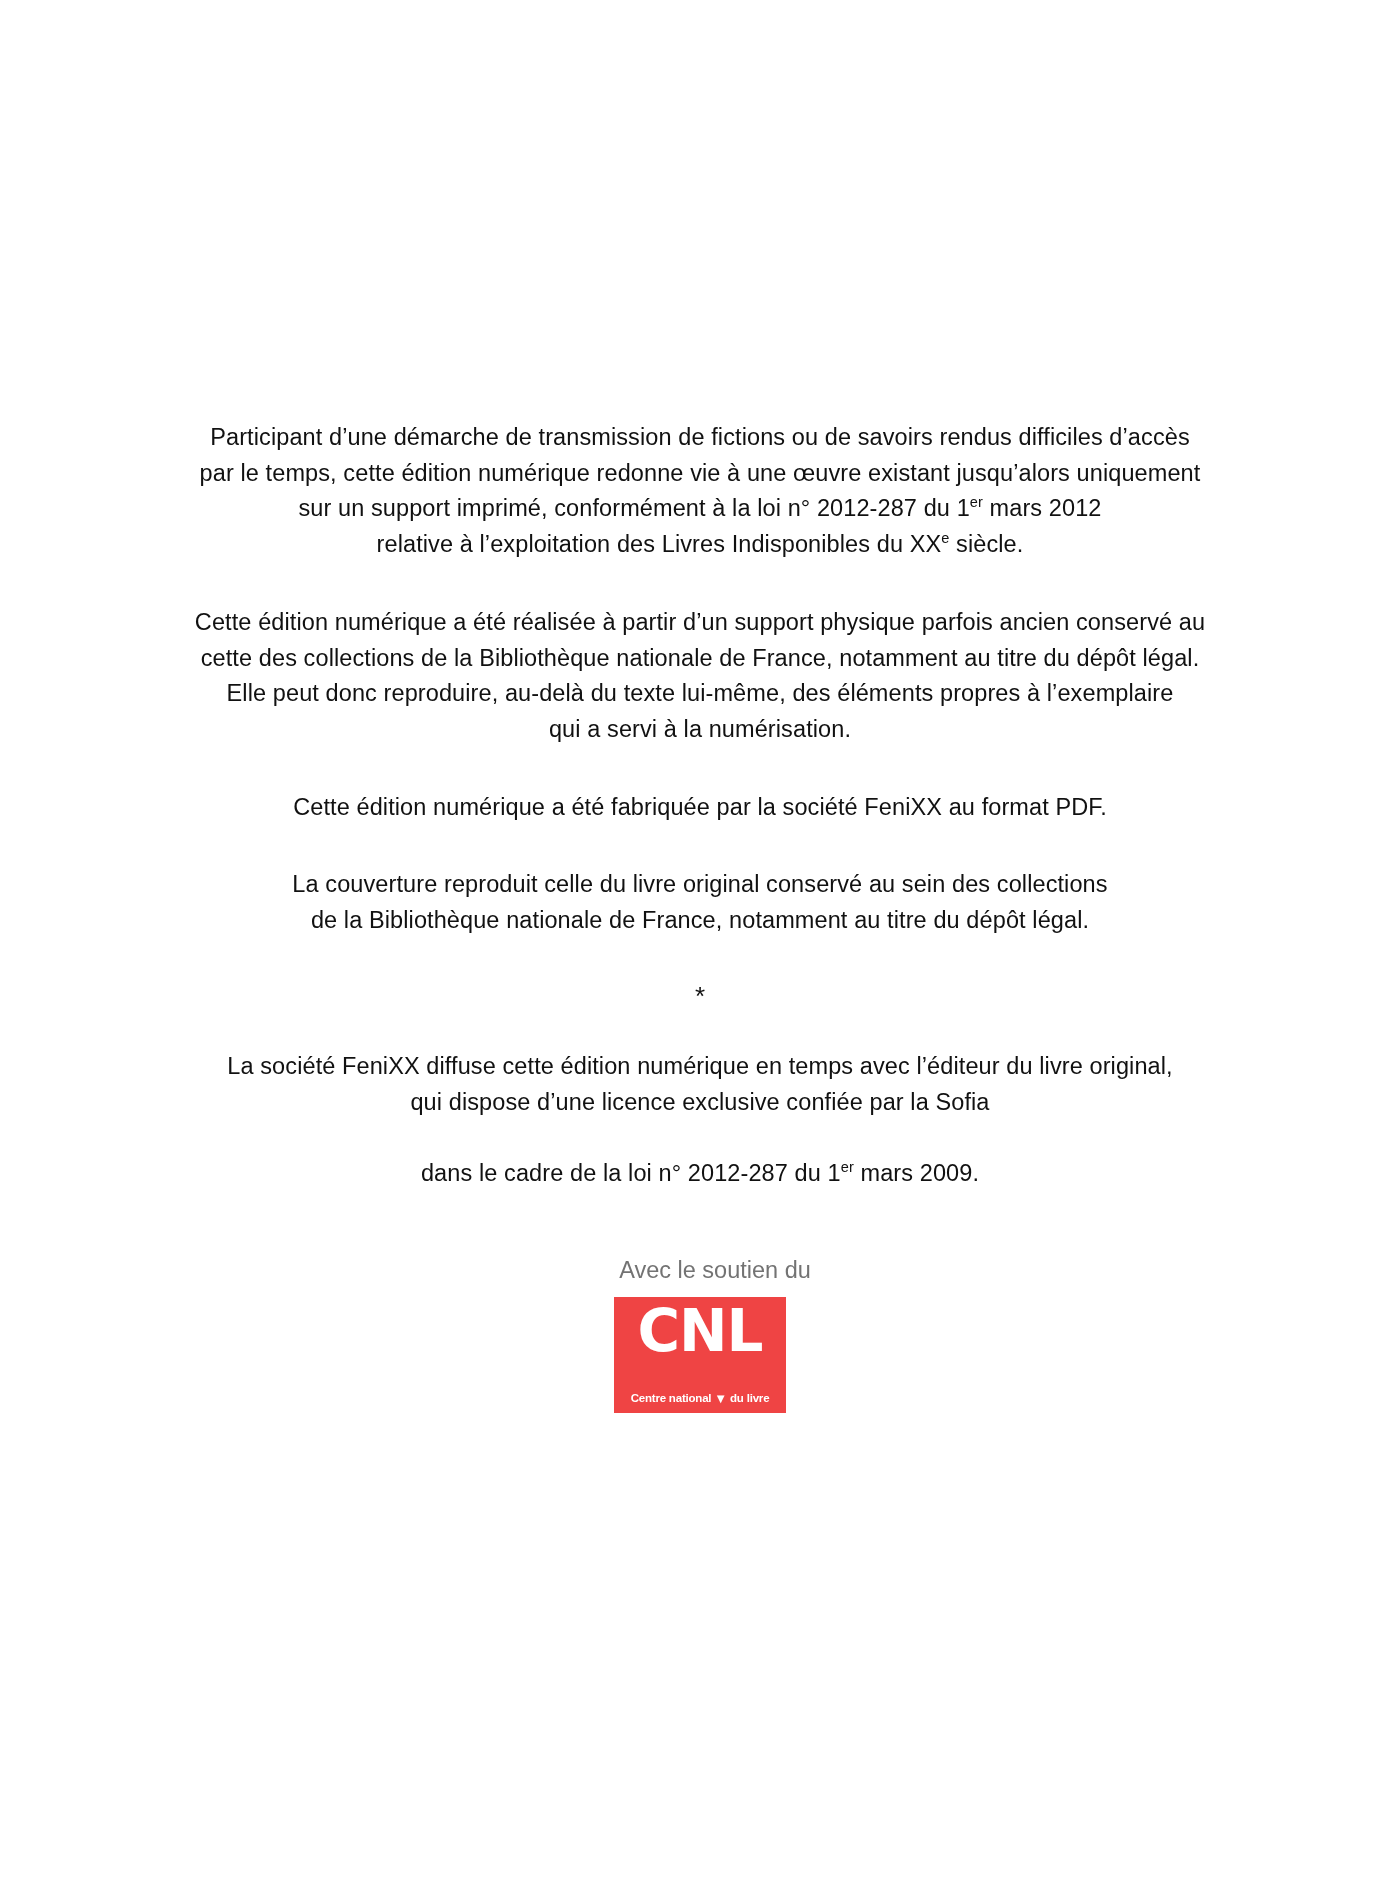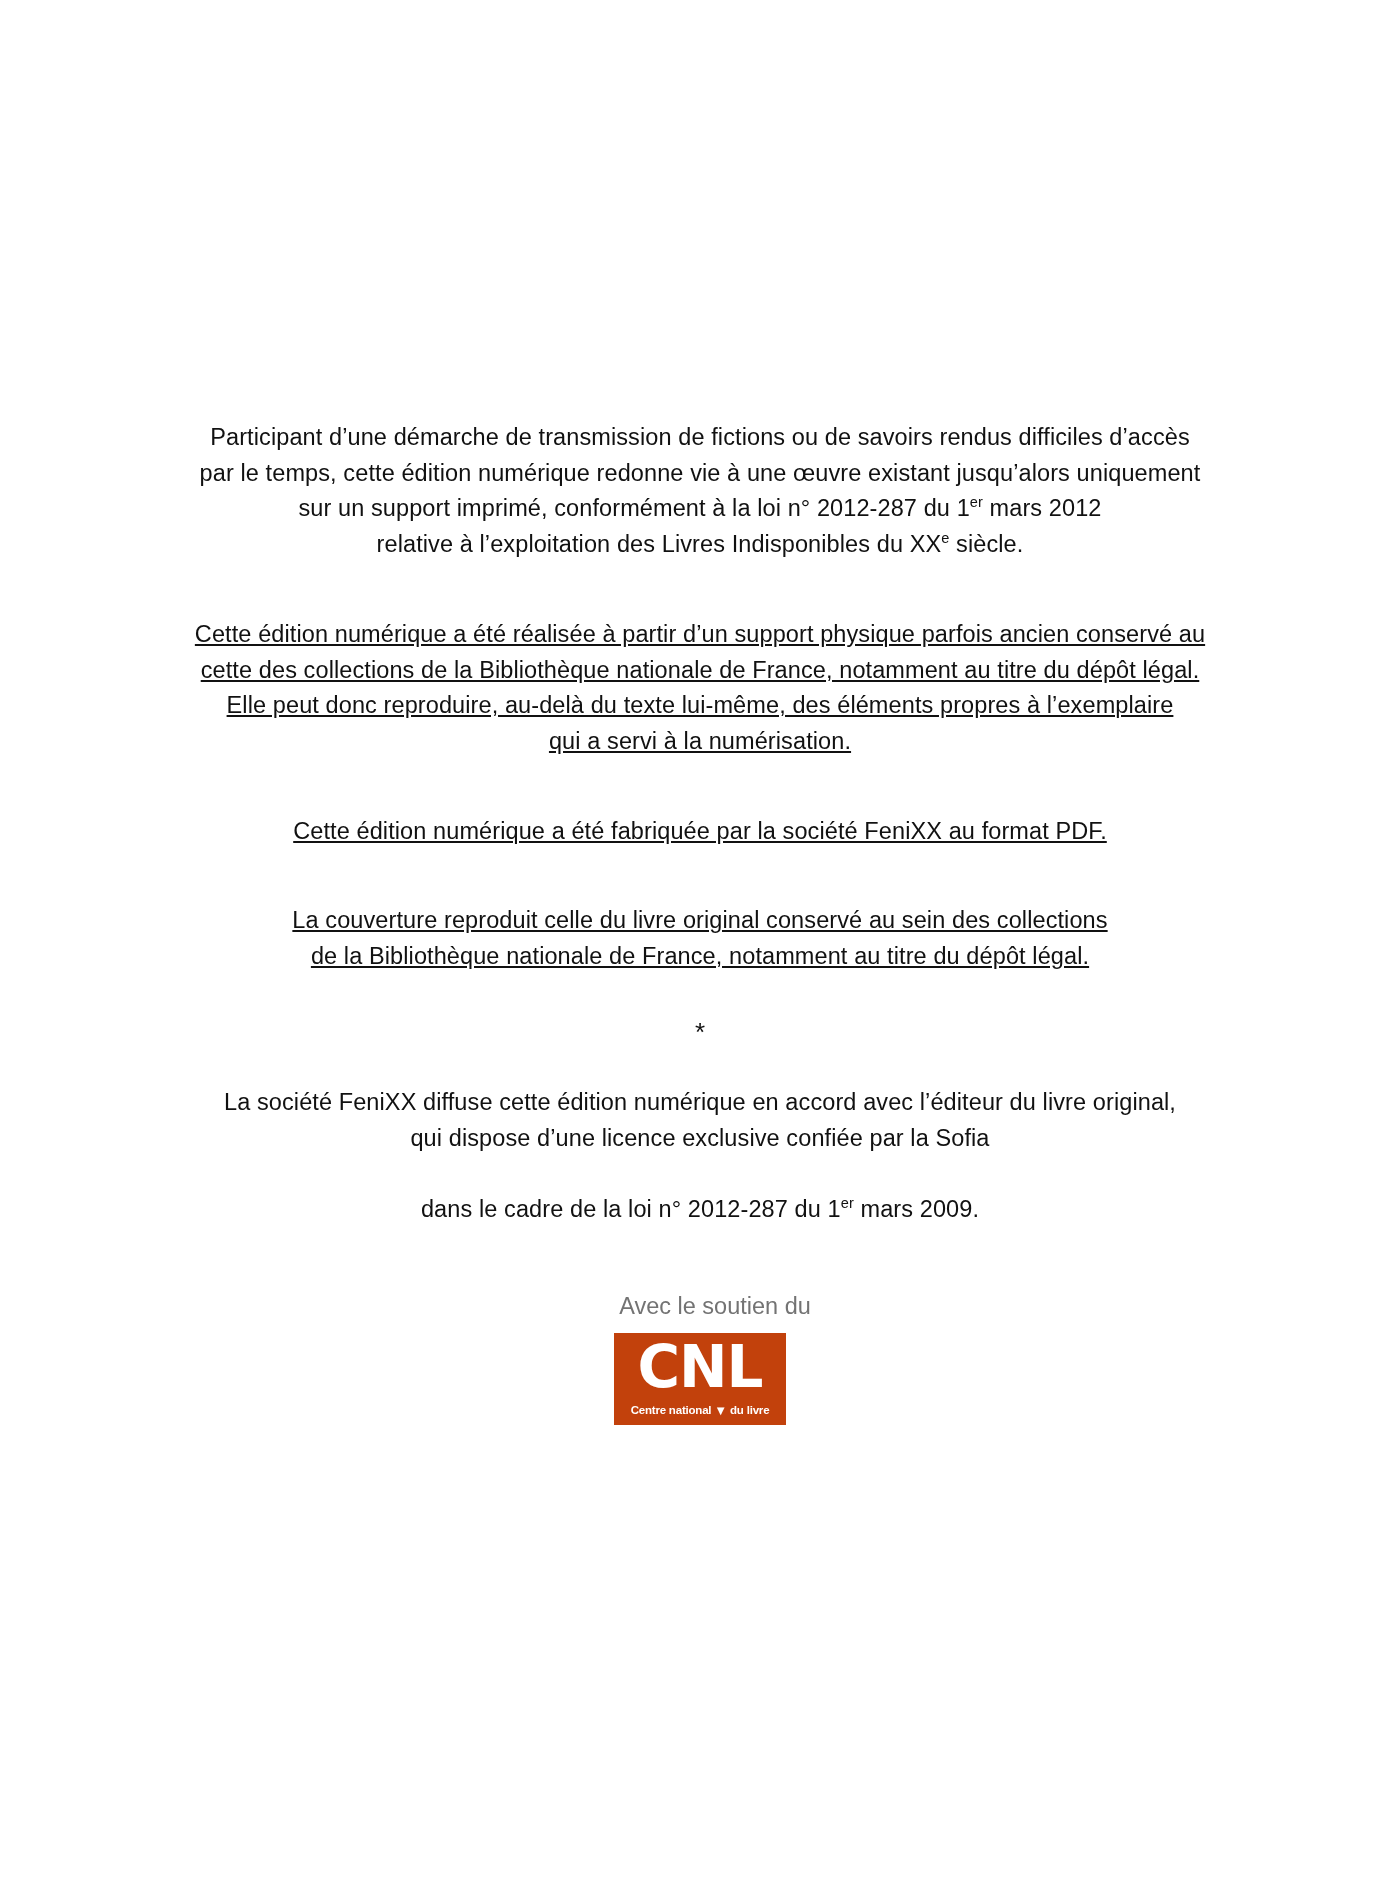--- a/index.html
+++ b/index.html
@@ -34,22 +34,21 @@
     font-size: 23.5px;
     line-height: 1.52;
     margin: 0 auto;
     padding: 0;
     width: 1160px;
     text-align: center;
     color: #111111;
     letter-spacing: 0.1px;
   }
   .para + .para {
-    margin-top: 54px;
-    text-decoration: underline;
+    margin-top: 42px;
   }
   .para sup {
     font-size: 0.62em;
     vertical-align: super;
     line-height: 0;
   }
   .asterisk {
     margin-top: 44px;
     font-size: 26px;
     line-height: 1;
@@ -65,22 +64,22 @@
   }
   .support-label {
     font-size: 23.5px;
     line-height: 1.4;
     color: #737373;
     margin-left: 30px;
   }
   .cnl-logo {
     margin: 10px auto 3px;
     width: 172px;
-    height: 92px;
-    background: #c2410c;
+    height: 116px;
+    background: #ef4444;
     position: relative;
     display: block;
   }
   .cnl-main {
     position: absolute;
     left: 0;
     right: 0;
     top: 2px;
     height: 64px;
     color: #ffffff;
@@ -138,21 +137,21 @@
     </p>
 
     <p class="para">
       <span>La couverture reproduit celle du livre original conservé au sein des collections</span><br>
       <span>de la Bibliothèque nationale de France, notamment au titre du dépôt légal.</span>
     </p>
 
     <div class="asterisk">*</div>
 
     <p class="para para-block-last">
-      <span>La société FeniXX diffuse cette édition numérique en accord avec l’éditeur du livre original,</span><br>
+      <span>La société FeniXX diffuse cette édition numérique en temps avec l’éditeur du livre original,</span><br>
       <span>qui dispose d’une licence exclusive confiée par la Sofia</span><br>
       <br>
       <span>dans le cadre de la loi n° 2012-287 du 1</span><sup>er</sup><span> mars 2009.</span>
     </p>
 
     <div class="support">
       <div class="support-label">Avec le soutien du</div>
       <div class="cnl-logo">
         <div class="cnl-main">CNL</div>
         <div class="cnl-sub"><span>Centre national</span><span class="tick">▼</span><span>du livre</span></div>

